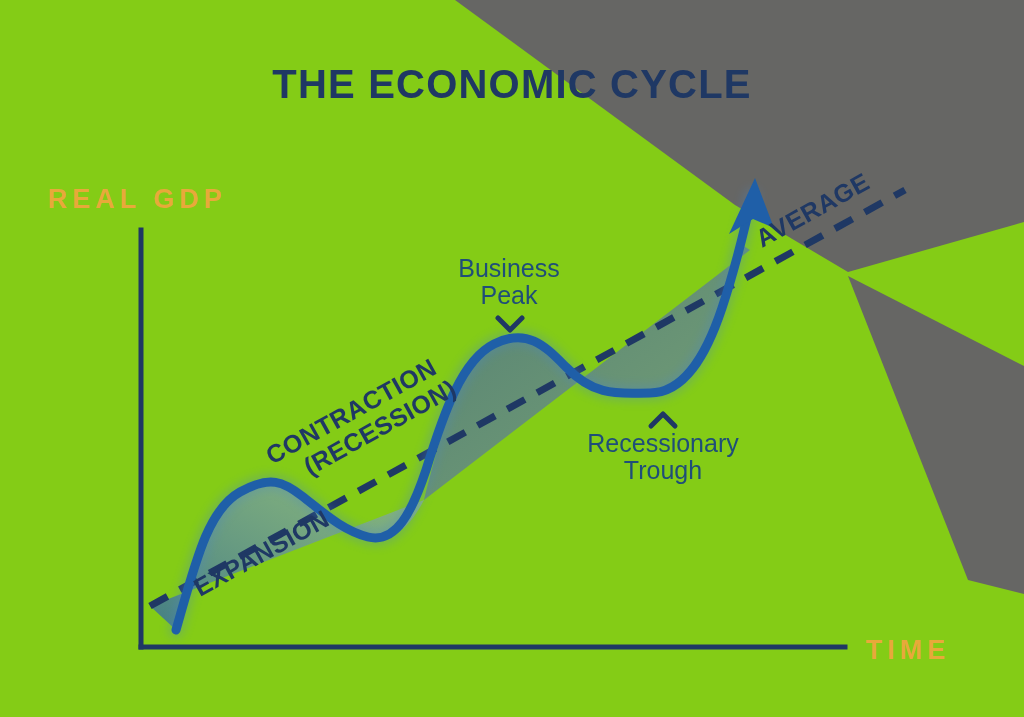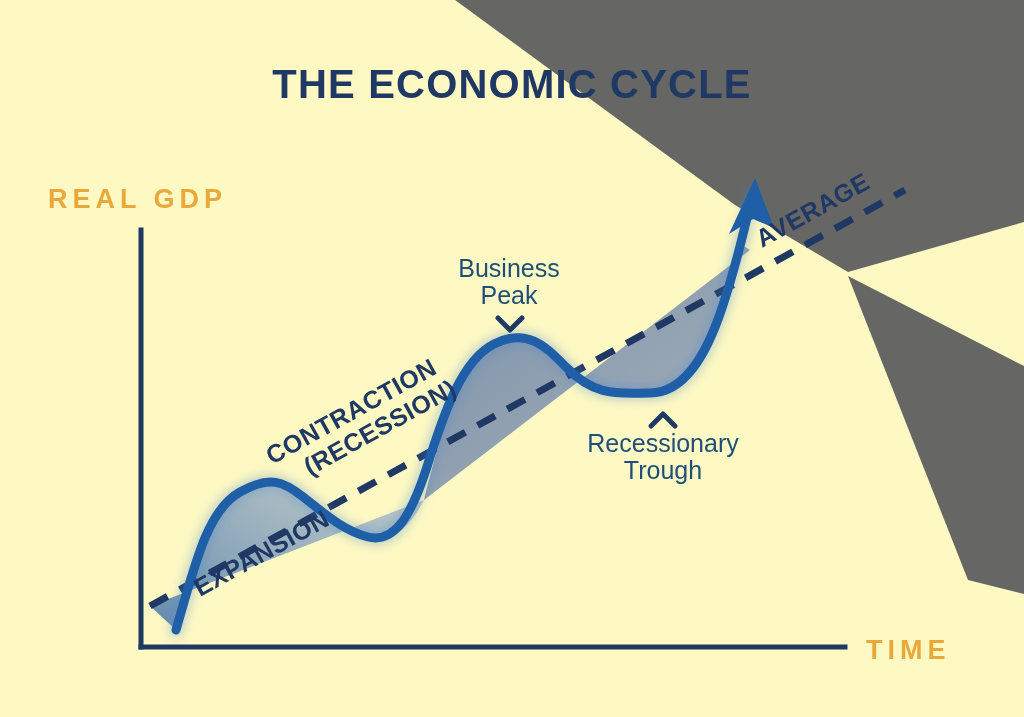--- a/index.html
+++ b/index.html
@@ -13,21 +13,21 @@
     overflow: hidden;
     font-family: "Liberation Sans", sans-serif;
     position: relative;
   }
   #stage {
     position: absolute;
     left: 0;
     top: 0;
     width: 1024px;
     height: 717px;
-    background: #fef9c3;
+    background: #84cc16;
   }
   #stage > svg {
     position: absolute;
     left: 0;
     top: 0;
     display: block;
   }
   .deco-gray { fill: #666664; }
   .title-text {
     font-family: "Liberation Sans", sans-serif;

